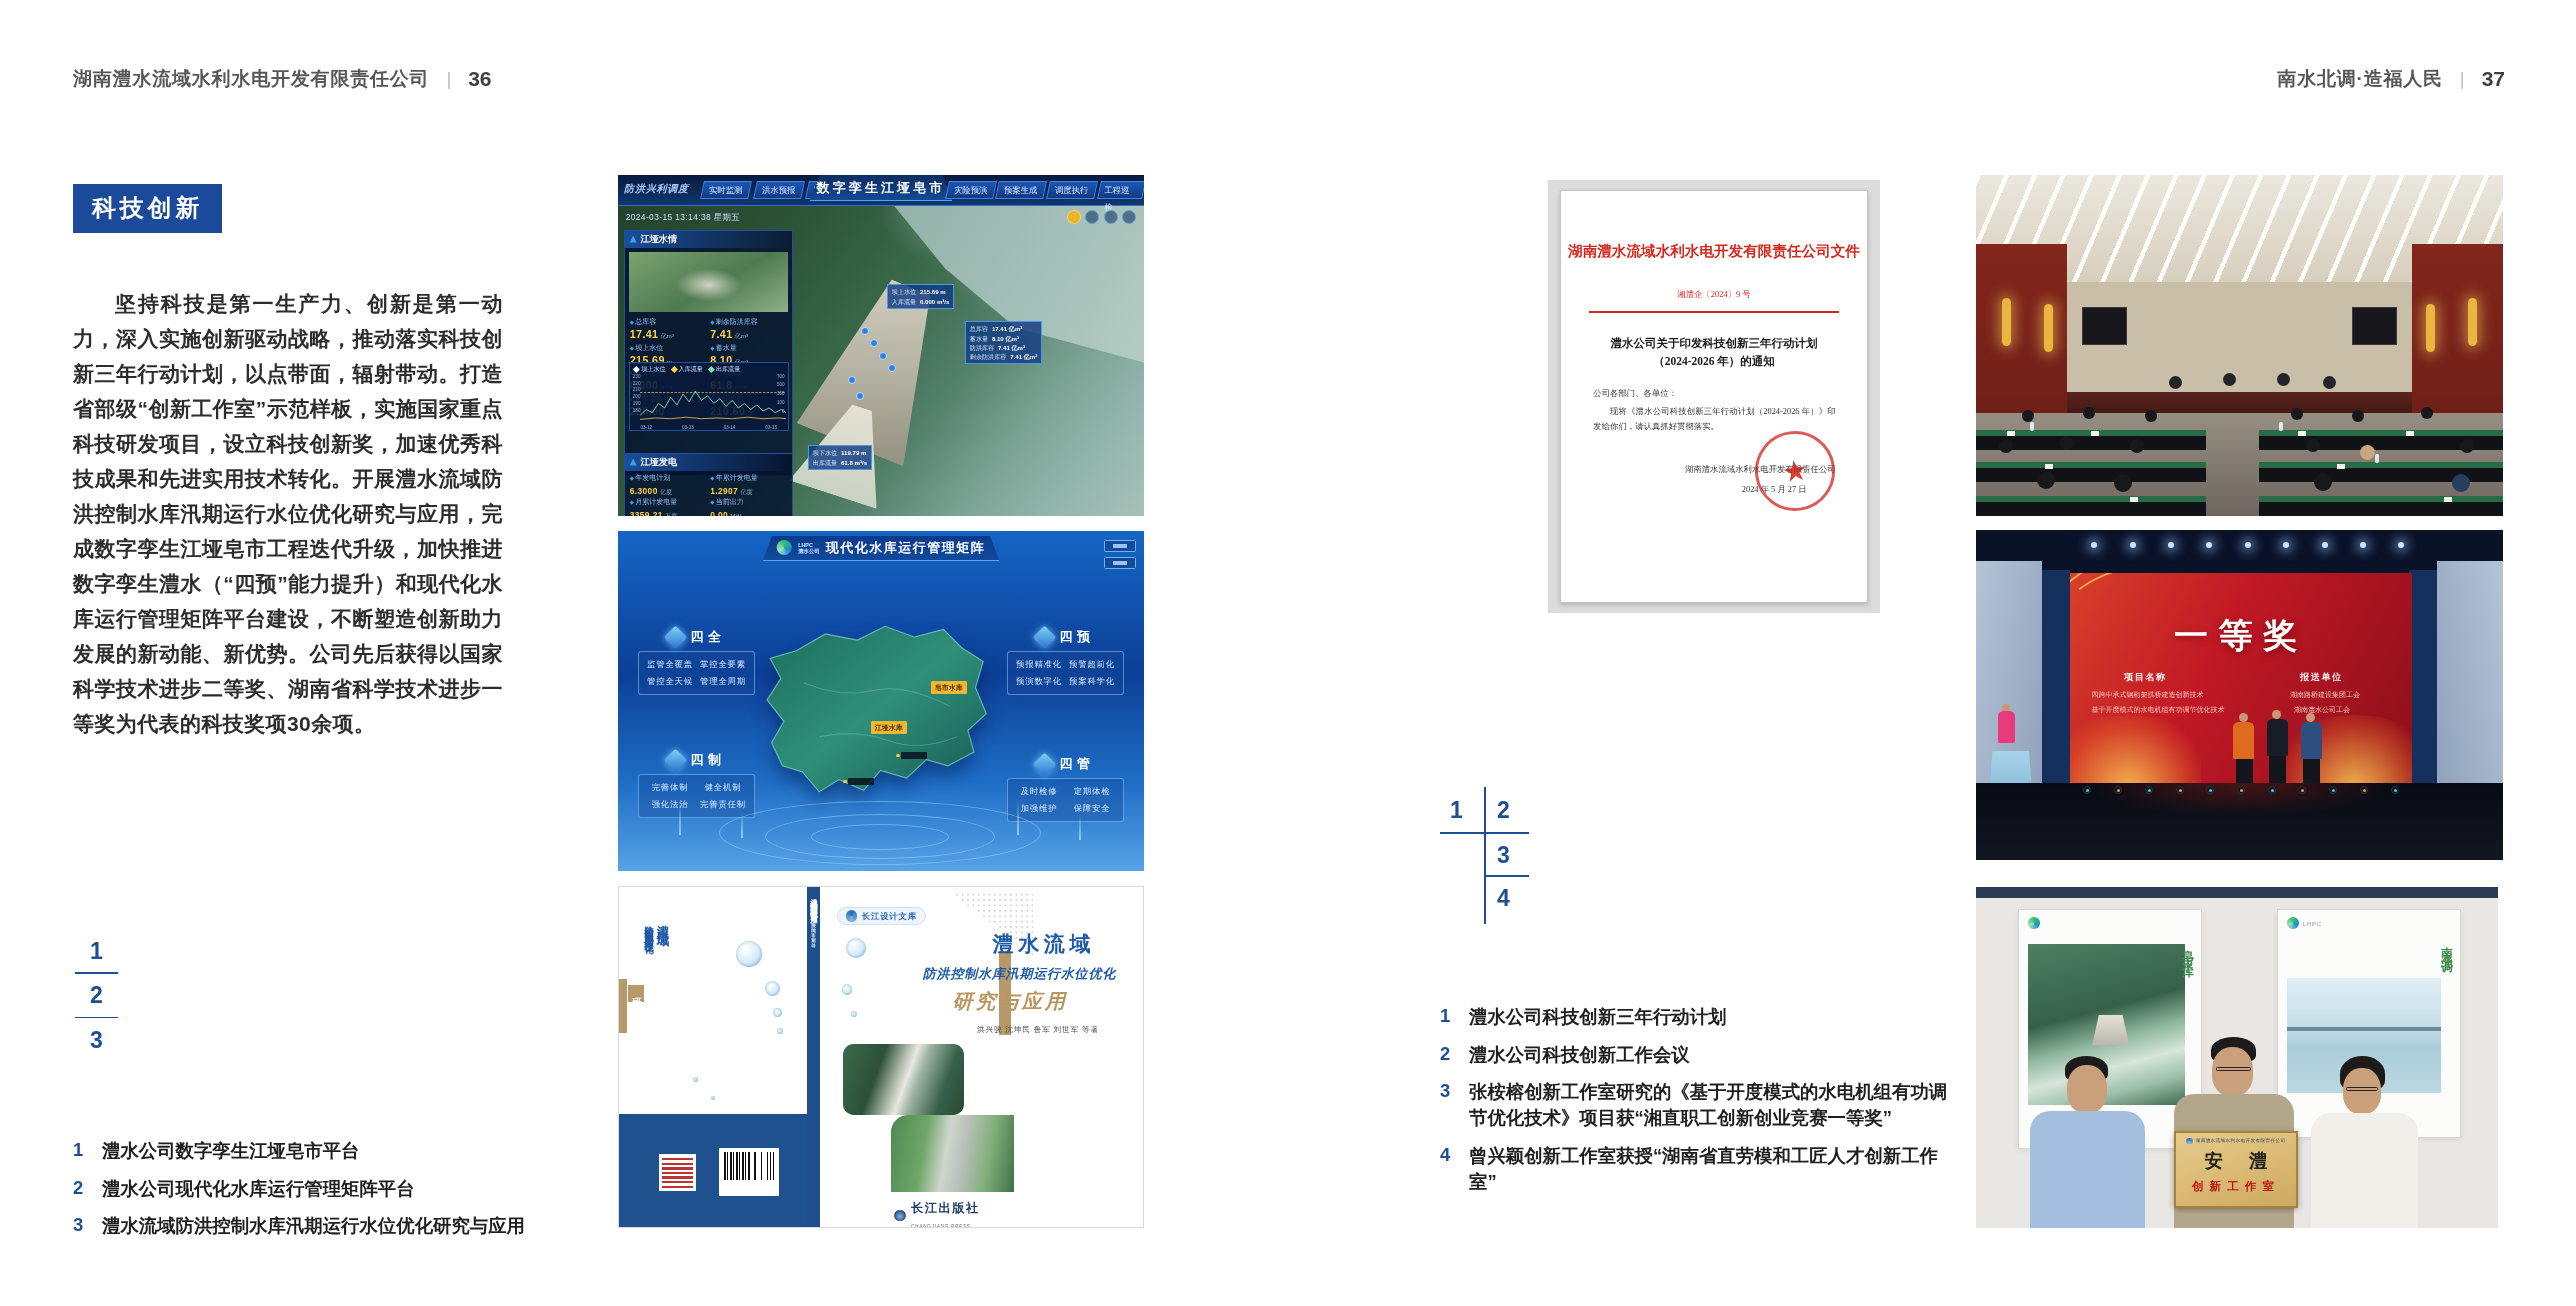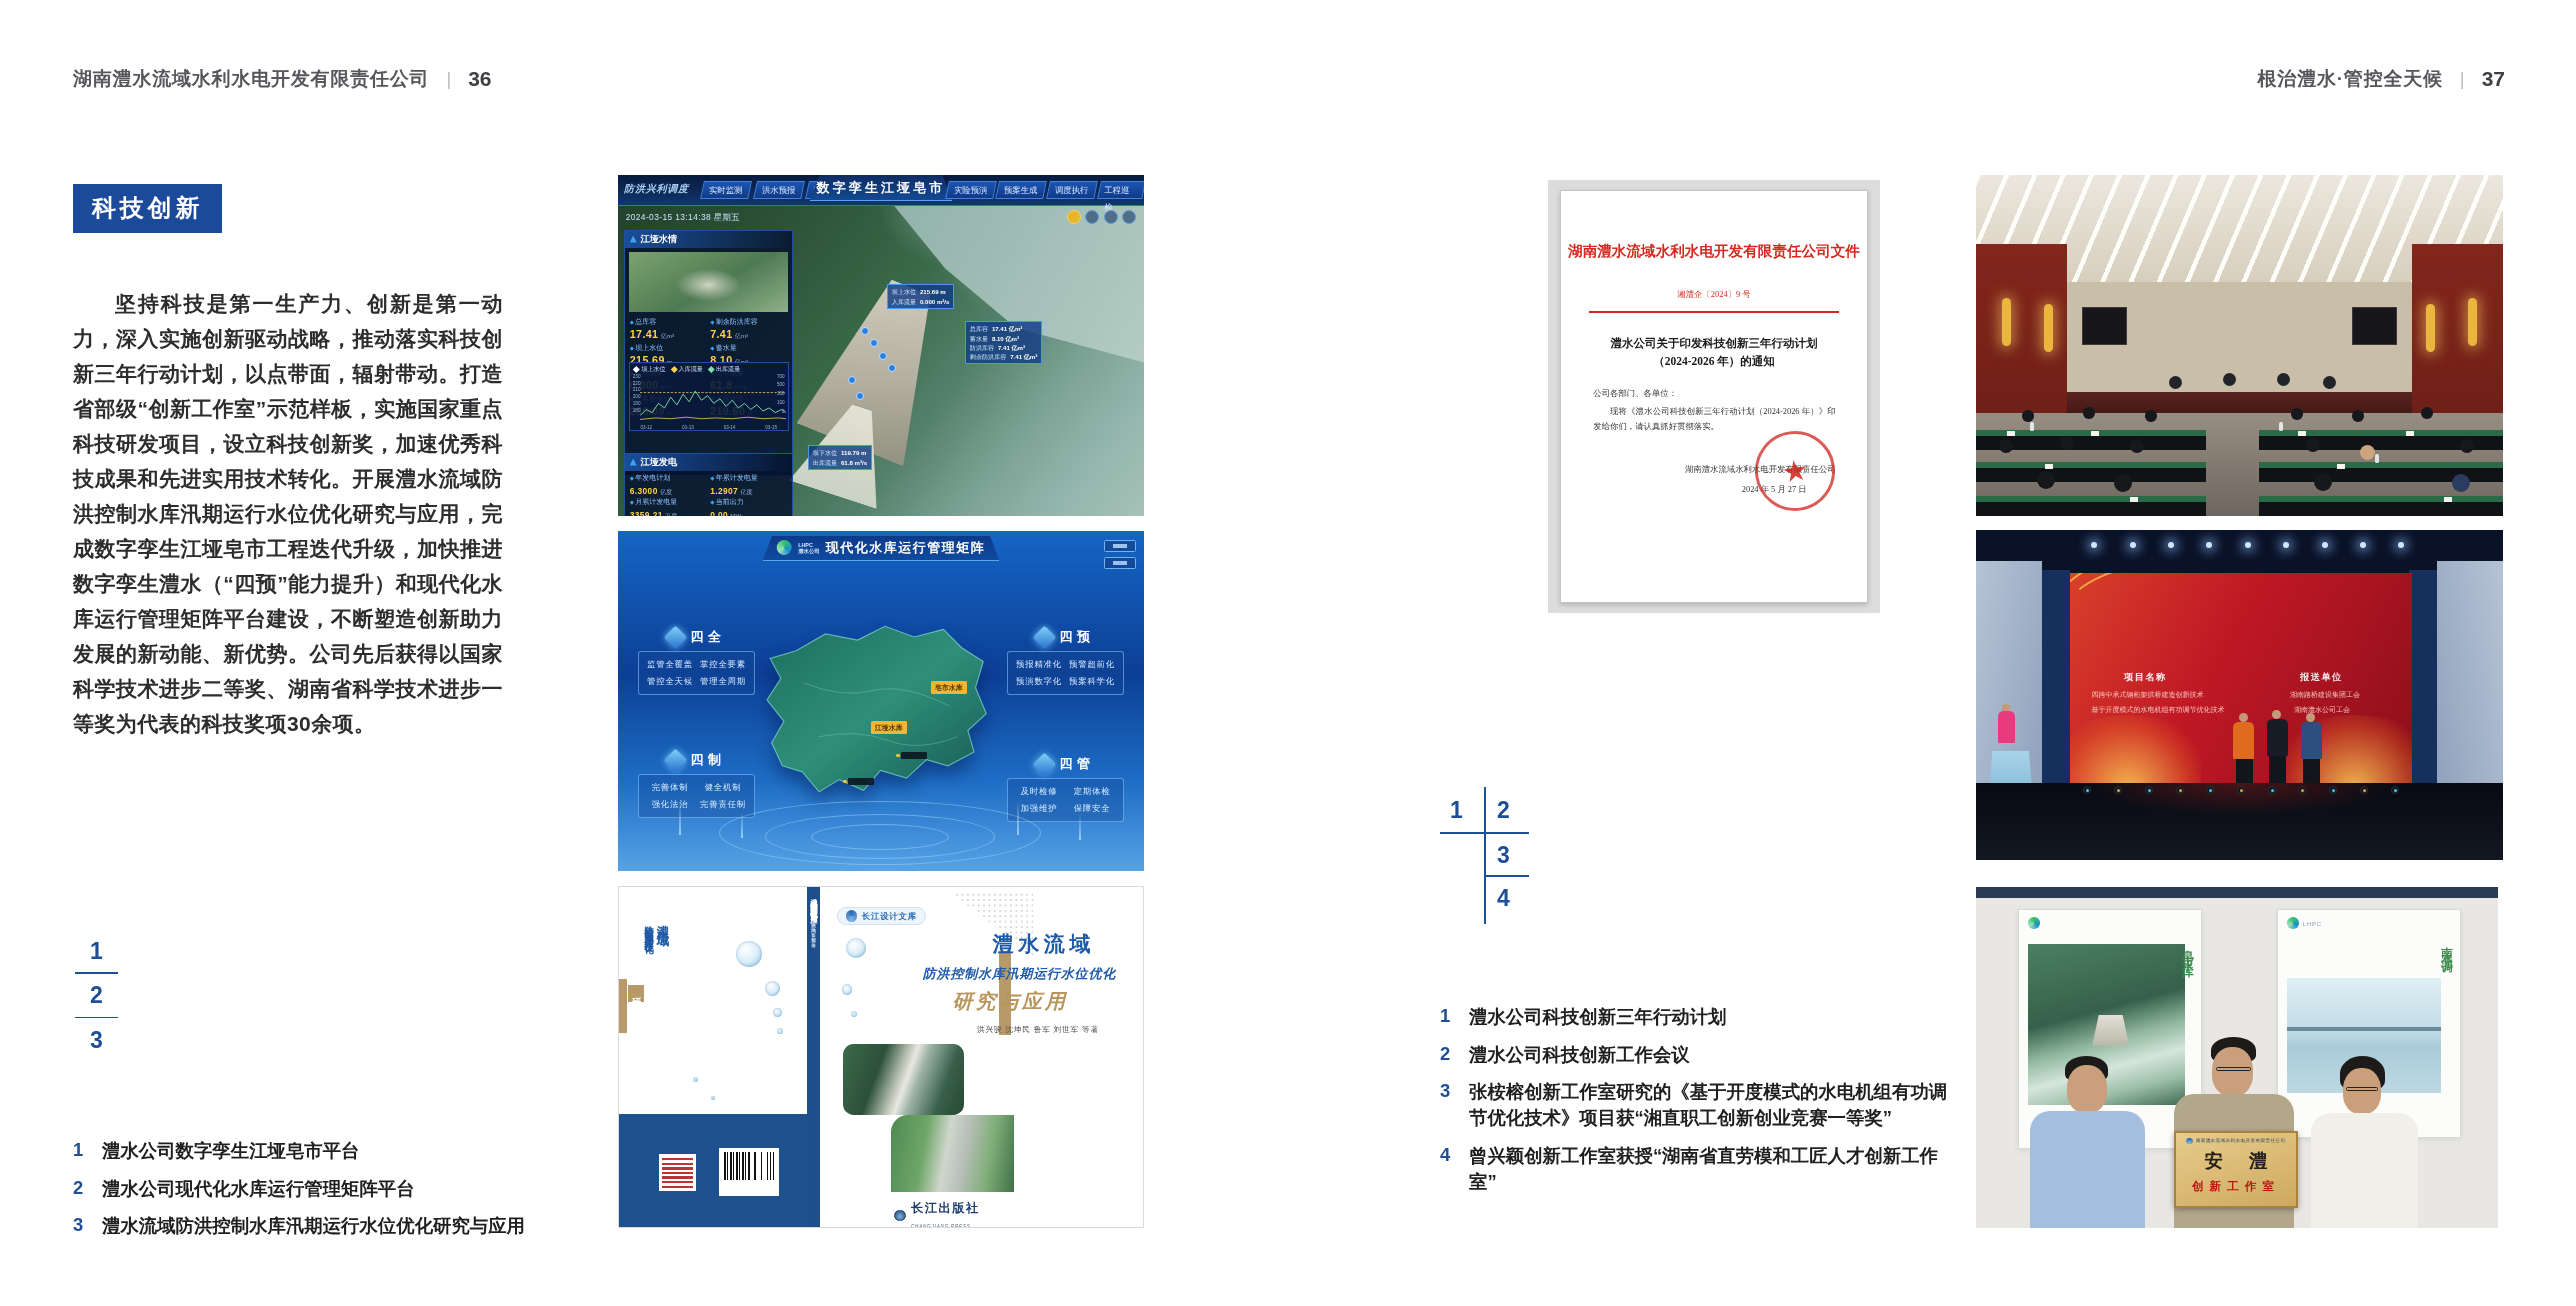--- a/index.html
+++ b/index.html
@@ -273,21 +273,21 @@
 <body>
 
 <div class="spread">
 
   <div class="hdr hdr-left">
     <span class="t">湖南澧水流域水利水电开发有限责任公司</span>
     <span class="s">|</span>
     <span class="n">36</span>
   </div>
   <div class="hdr hdr-right">
-    <span class="t">根治澧水·管控全天候</span>
+    <span class="t">南水北调·造福人民</span>
     <span class="s">|</span>
     <span class="n">37</span>
   </div>
 
   <div class="badge">科技创新</div>
   <div class="para">坚持科技是第一生产力、创新是第一动力，深入实施创新驱动战略，推动落实科技创新三年行动计划，以点带面，辐射带动。打造省部级“创新工作室”示范样板，实施国家重点科技研发项目，设立科技创新奖，加速优秀科技成果和先进实用技术转化。开展澧水流域防洪控制水库汛期运行水位优化研究与应用，完成数字孪生江垭皂市工程迭代升级，加快推进数字孪生澧水（“四预”能力提升）和现代化水库运行管理矩阵平台建设，不断塑造创新助力发展的新动能、新优势。公司先后获得以国家科学技术进步二等奖、湖南省科学技术进步一等奖为代表的科技奖项30余项。</div>
 
   <div class="fm-col">
     <span class="fm-num">1</span>
     <div class="fm-line"></div>
@@ -704,20 +704,21 @@
     <div class="spot" style="left:422px"></div>
     <div class="st-side" style="left:0"></div>
     <div class="st-side r" style="right:0"></div>
     <div class="st-col" style="left:66px"></div>
     <div class="st-col" style="right:66px"></div>
     <div class="st-screen">
       <div class="arc" style="left:-23px;top:-31px;width:246px;height:115px;transform:rotate(-10deg)"></div>
       <div class="arc" style="left:-7.7px;top:-12.3px;width:200px;height:92px;transform:rotate(-6deg)"></div>
       <div class="dome" style="left:-15.4px"></div>
       <div class="dome" style="right:-15.4px"></div>
+      <div class="st-award">一等奖</div>
       <div class="st-colhd" style="left:54px;top:98px">项目名称</div>
       <div class="st-row" style="left:21.5px;top:117px">四跨中承式钢桁架拱桥建造创新技术</div>
       <div class="st-row" style="left:21.5px;top:132px">基于开度模式的水电机组有功调节优化技术</div>
       <div class="st-colhd" style="left:230px;top:98px">报送单位</div>
       <div class="st-row" style="left:220px;top:117px">湖南路桥建设集团工会</div>
       <div class="st-row" style="left:224px;top:132px">湖南澧水公司工会</div>
     </div>
     <div class="sil-head" style="left:263px;top:183px"></div>
     <div class="sil-body" style="left:257px;top:192px;background:#e06a1e"></div>
     <div class="sil-legs" style="left:260px;top:229px"></div>

